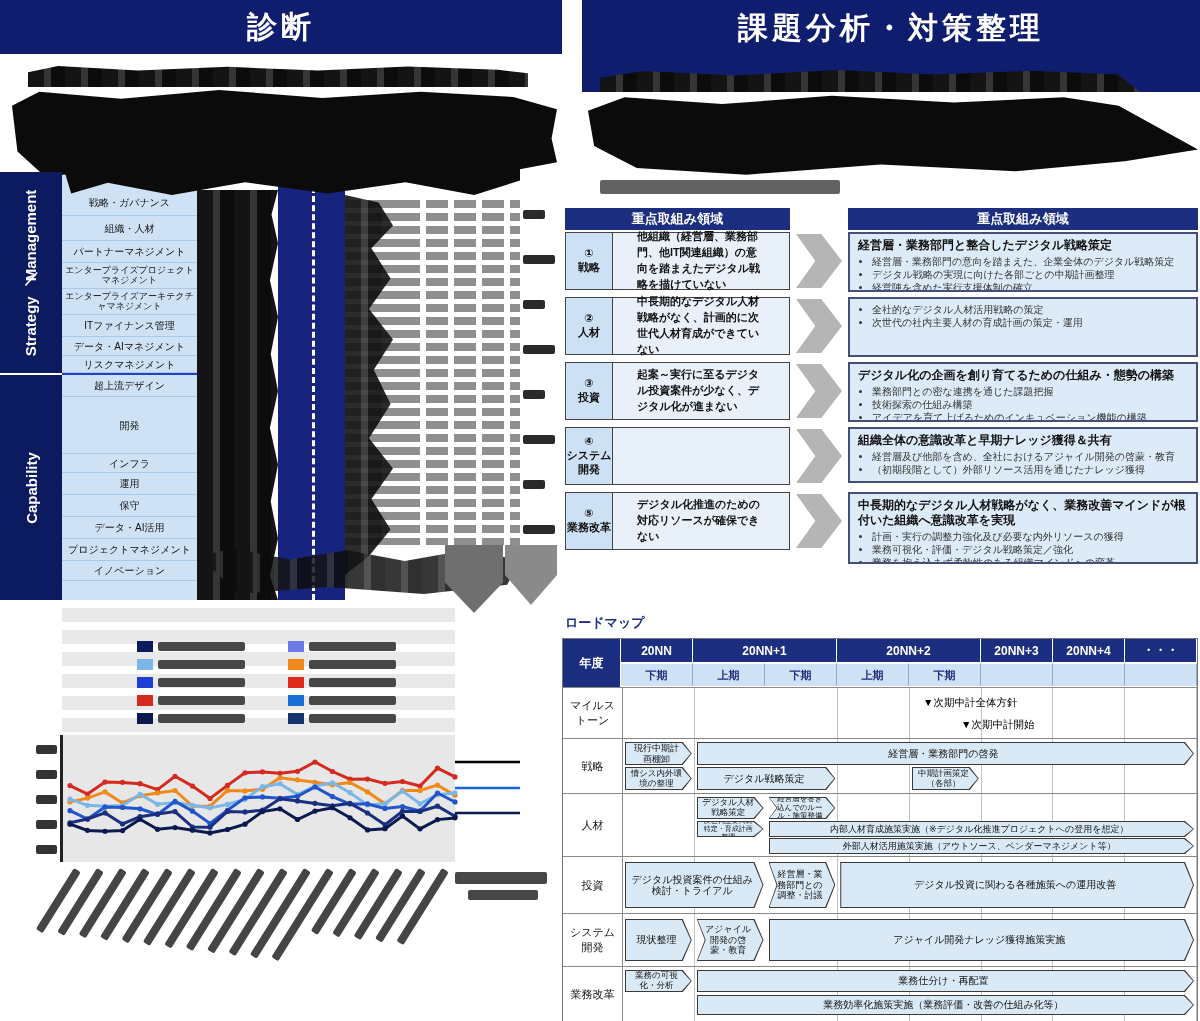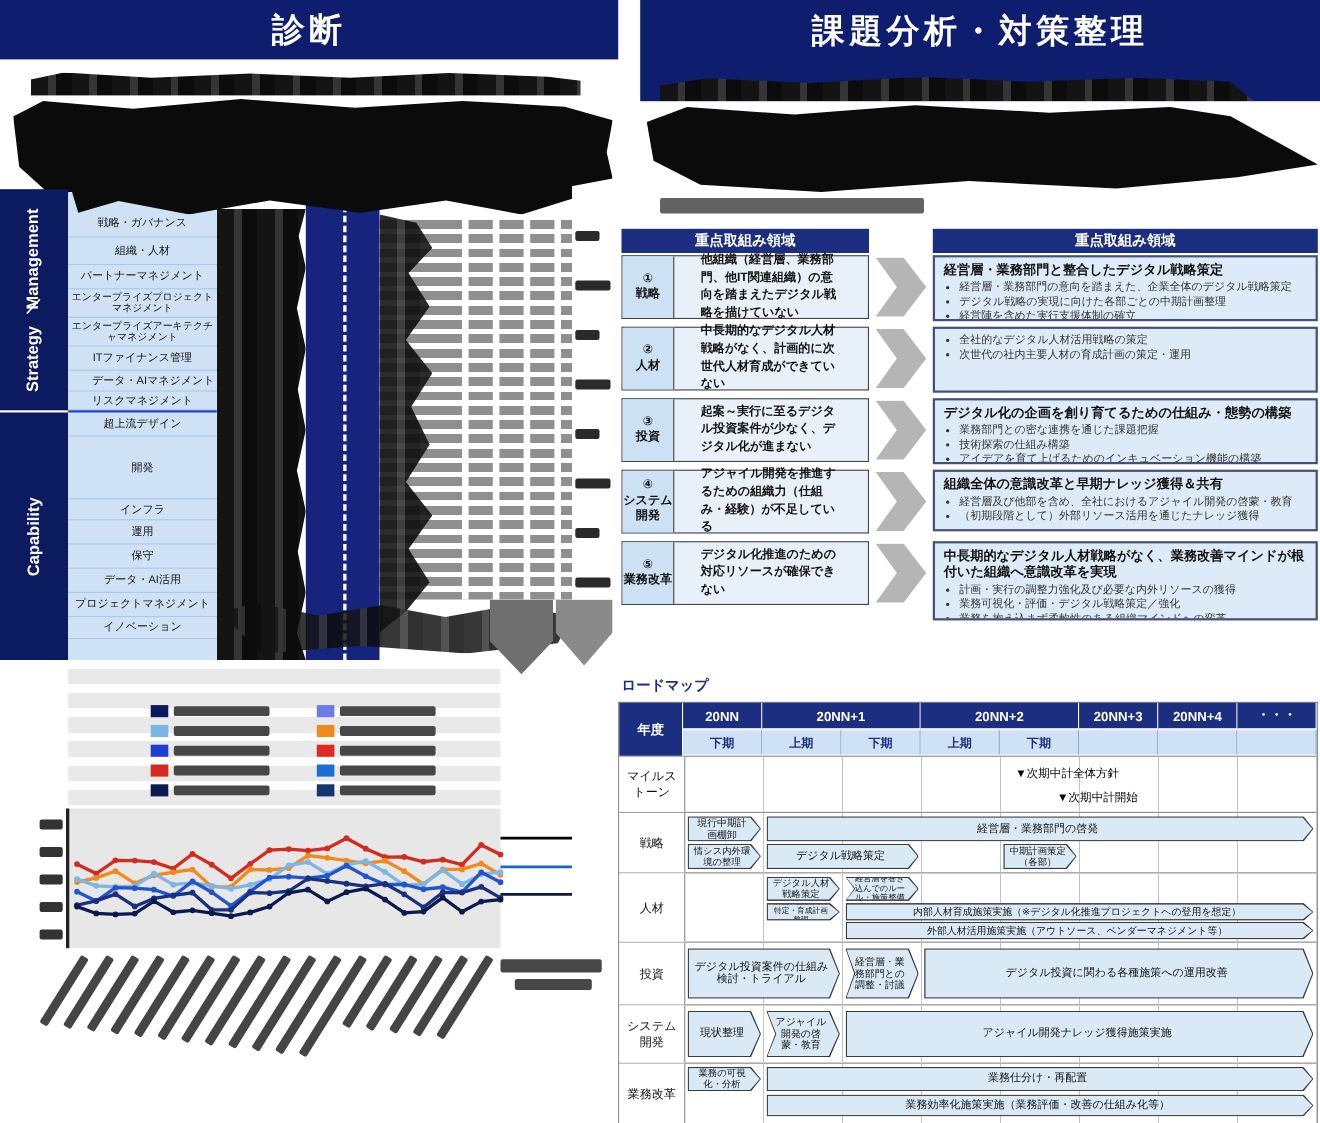--- a/index.html
+++ b/index.html
@@ -96,21 +96,21 @@
     </div>
     <div class="cat-row small" style="height: 26px; flex: 0 0 auto;">
       <span>エンタープライズプロジェクトマネジメント</span>
     </div>
     <div class="cat-row small" style="height: 26px; flex: 0 0 auto;">
       <span>エンタープライズアーキテクチャマネジメント</span>
     </div>
     <div class="cat-row" style="height: 22px; flex: 0 0 auto;">
       <span>ITファイナンス管理</span>
     </div>
-    <div class="cat-row" style="height: 19px; flex: 0 0 auto; justify-content: flex-end;">
+    <div class="cat-row" style="height: 19px; flex: 0 0 auto;">
       <span>データ・AIマネジメント</span>
     </div>
     <div class="cat-row" style="height: 17px; flex: 0 0 auto;">
       <span>リスクマネジメント</span>
     </div>
     <div class="cat-row secdiv" style="height: 24px; flex: 0 0 auto;">
       <span>超上流デザイン</span>
     </div>
     <div class="cat-row" style="height: 57px; flex: 0 0 auto;">
       <span>開発</span>
@@ -411,21 +411,20 @@
         <span>③</span>
         <span>投資</span>
       </div>
       <div class="issue-tx">起案～実行に至るデジタル投資案件が少なく、デジタル化が進まない</div>
     </div>
     <div class="abs issue-row" style="left: 565px; top: 427px; width: 225px; height: 58px;">
       <div class="issue-no">
         <span>④</span>
         <span>システム開発</span>
       </div>
-      <div class="issue-tx">アジャイル開発を推進するための組織力（仕組み・経験）が不足している</div>
     </div>
     <div class="abs issue-row" style="left: 565px; top: 492px; width: 225px; height: 58px;">
       <div class="issue-no">
         <span>⑤</span>
         <span>業務改革</span>
       </div>
       <div class="issue-tx">デジタル化推進のための対応リソースが確保できない</div>
     </div>
   </div>
 <div id="chevs">

